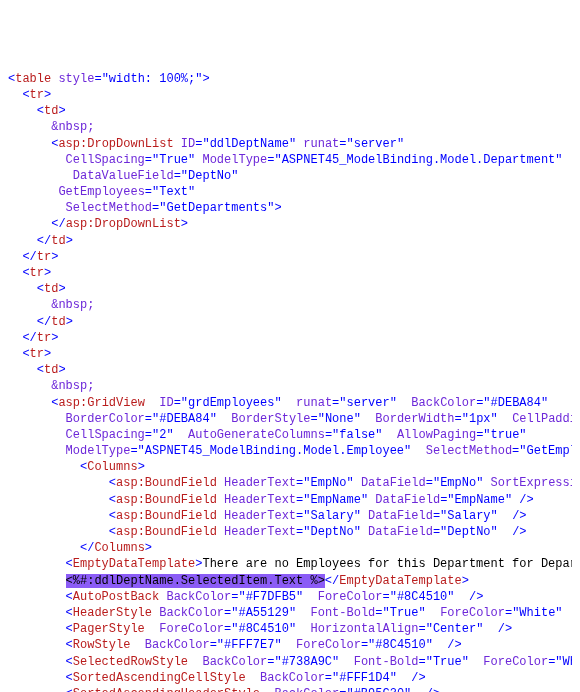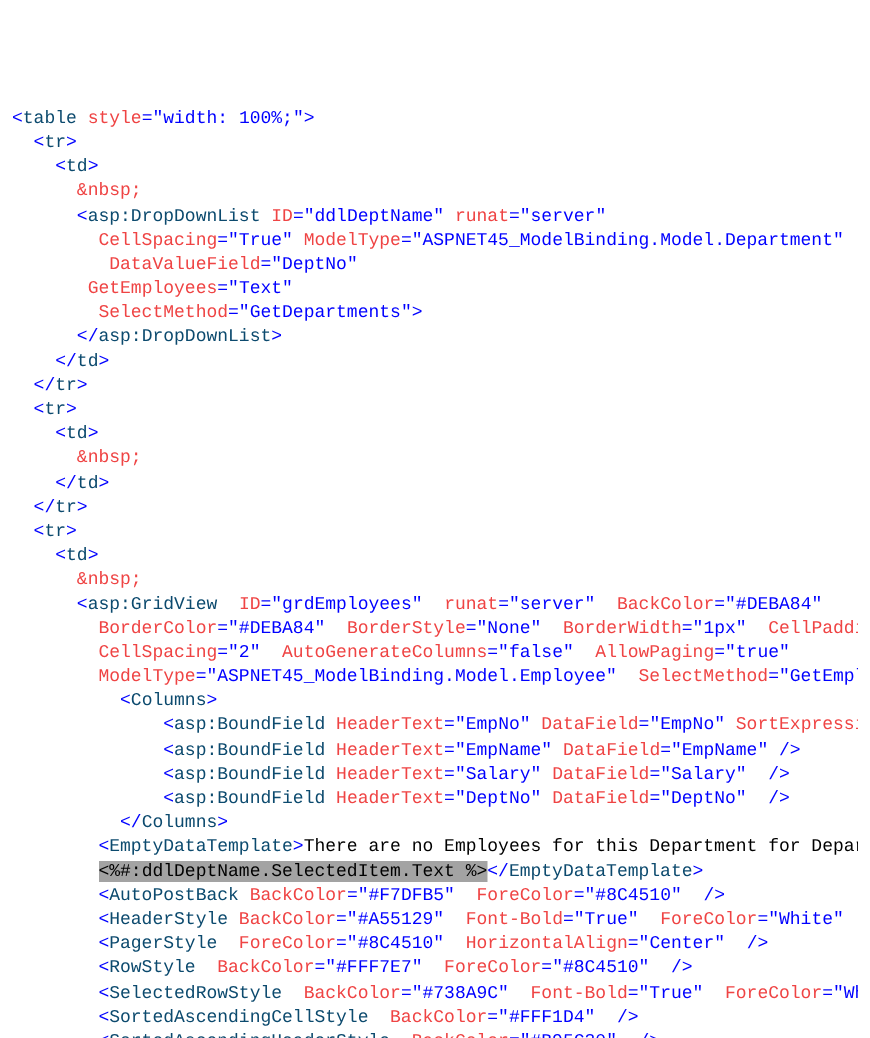--- a/index.html
+++ b/index.html
@@ -8,25 +8,25 @@
     font-family: Consolas, 'Courier New', monospace;
     font-size: 12px;
     line-height: 1.35;
     background: #ffffff;
     color: #000000;
     white-space: pre;
     width: 580px;
     box-sizing: border-box;
     position: relative;
   }
-  .t-brown { color: #0c4a6e; }
-  .t-red   { color: #ef4444; }
+  .t-brown { color: #b91c1c; }
+  .t-red   { color: #6d28d9; }
   .t-blue  { color: #0000ff; }
   .t-black { color: #000000; }
-  .hl      { background: #a3a3a3; }
+  .hl      { background: #8b5cf6; }
   .code-root { overflow: hidden; }
 </style>
 </head>
 <body>
 
 
 
 <div class="code-root"><span><span class="t-blue">&lt;</span><span class="t-brown">table</span><span> </span><span class="t-red">style</span><span class="t-blue">="</span><span class="t-blue">width: 100%;</span><span class="t-blue">"&gt;</span></span>
   <span><span class="t-blue">&lt;</span><span class="t-brown">tr</span><span class="t-blue">&gt;</span></span>
     <span><span class="t-blue">&lt;</span><span class="t-brown">td</span><span class="t-blue">&gt;</span></span>

